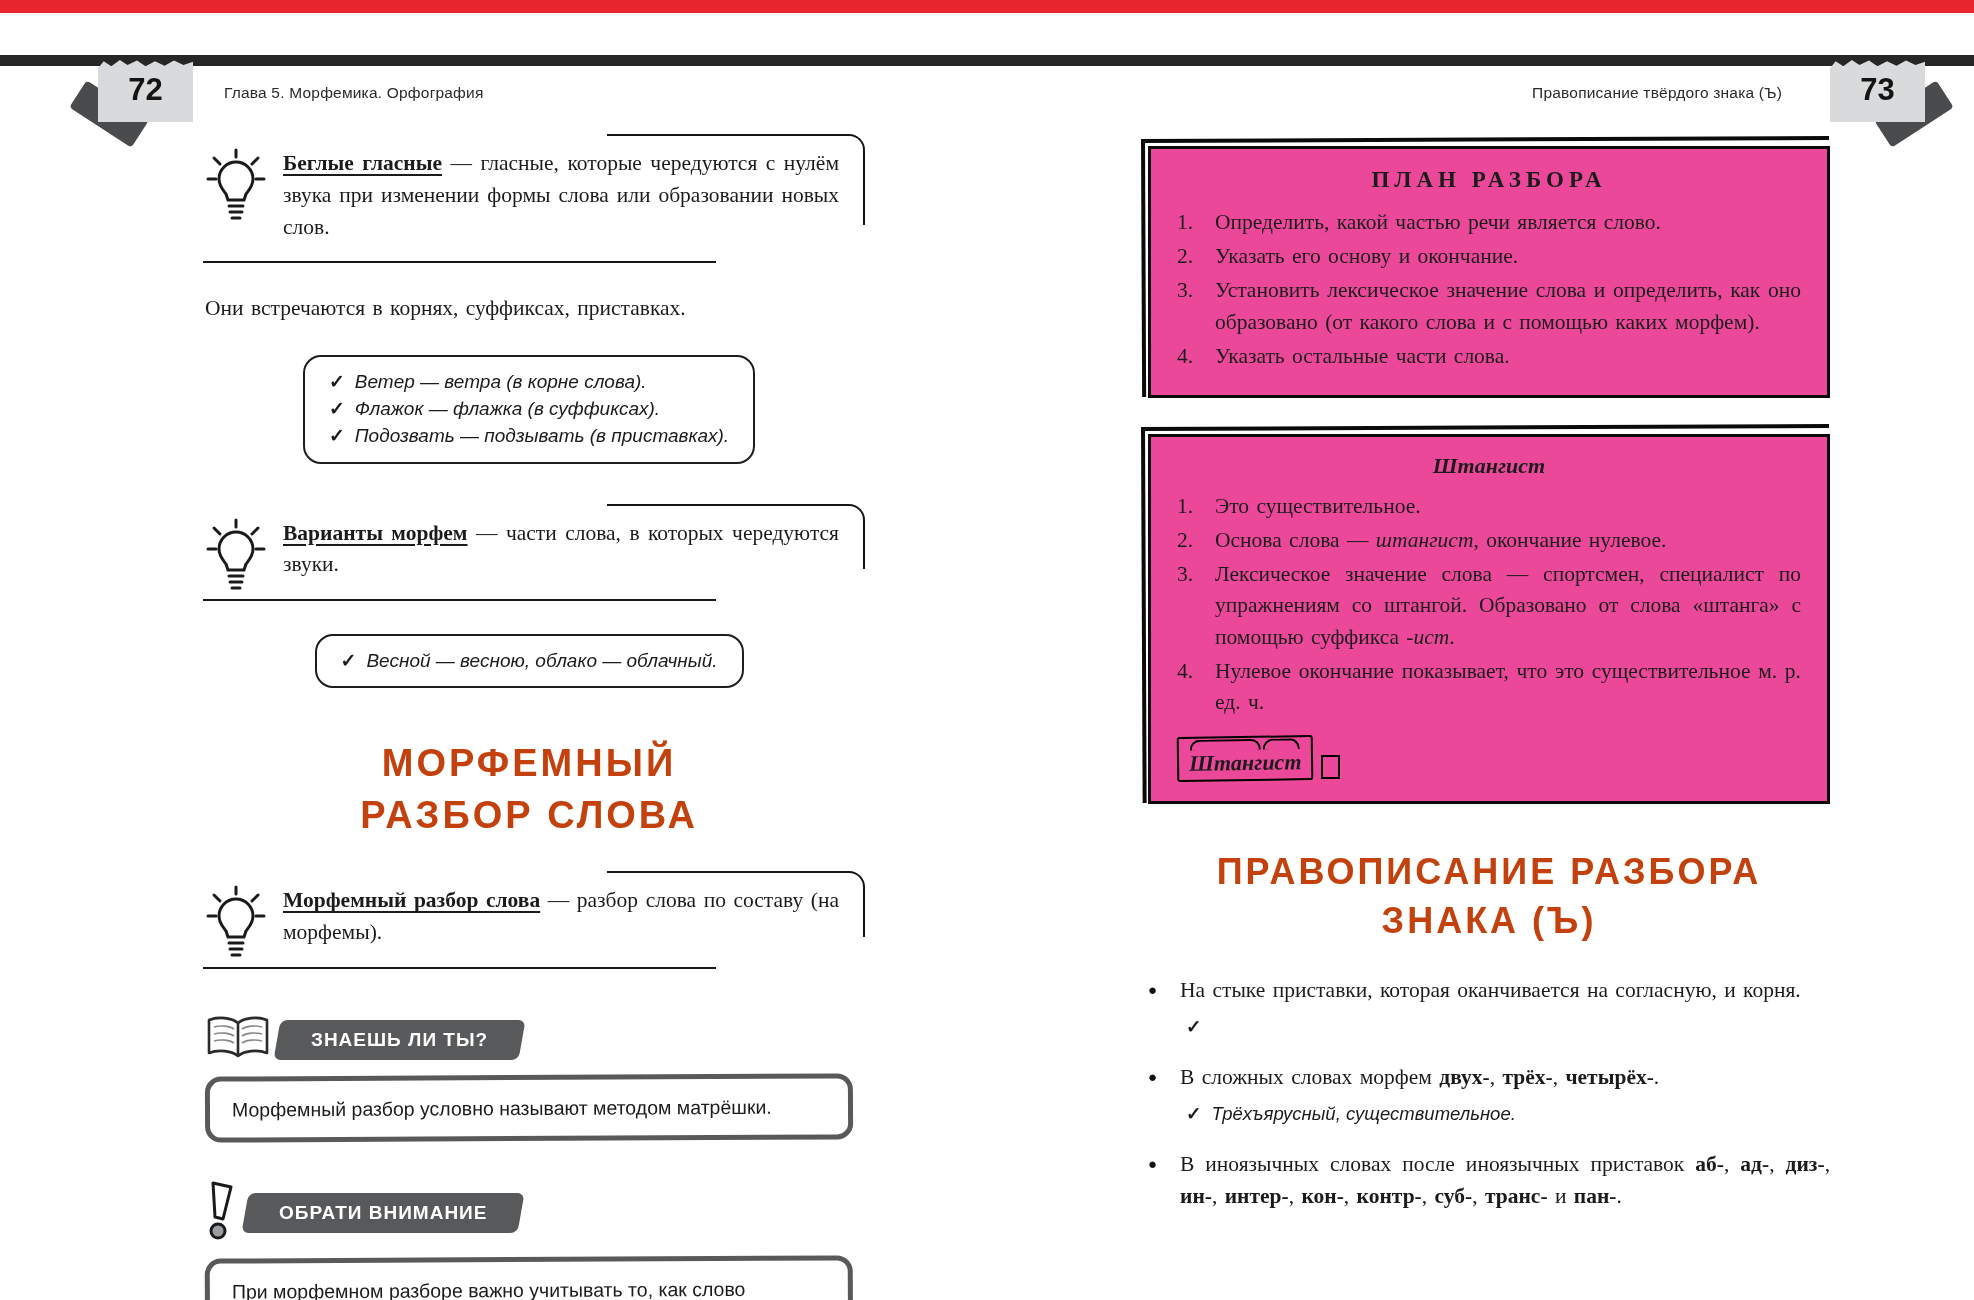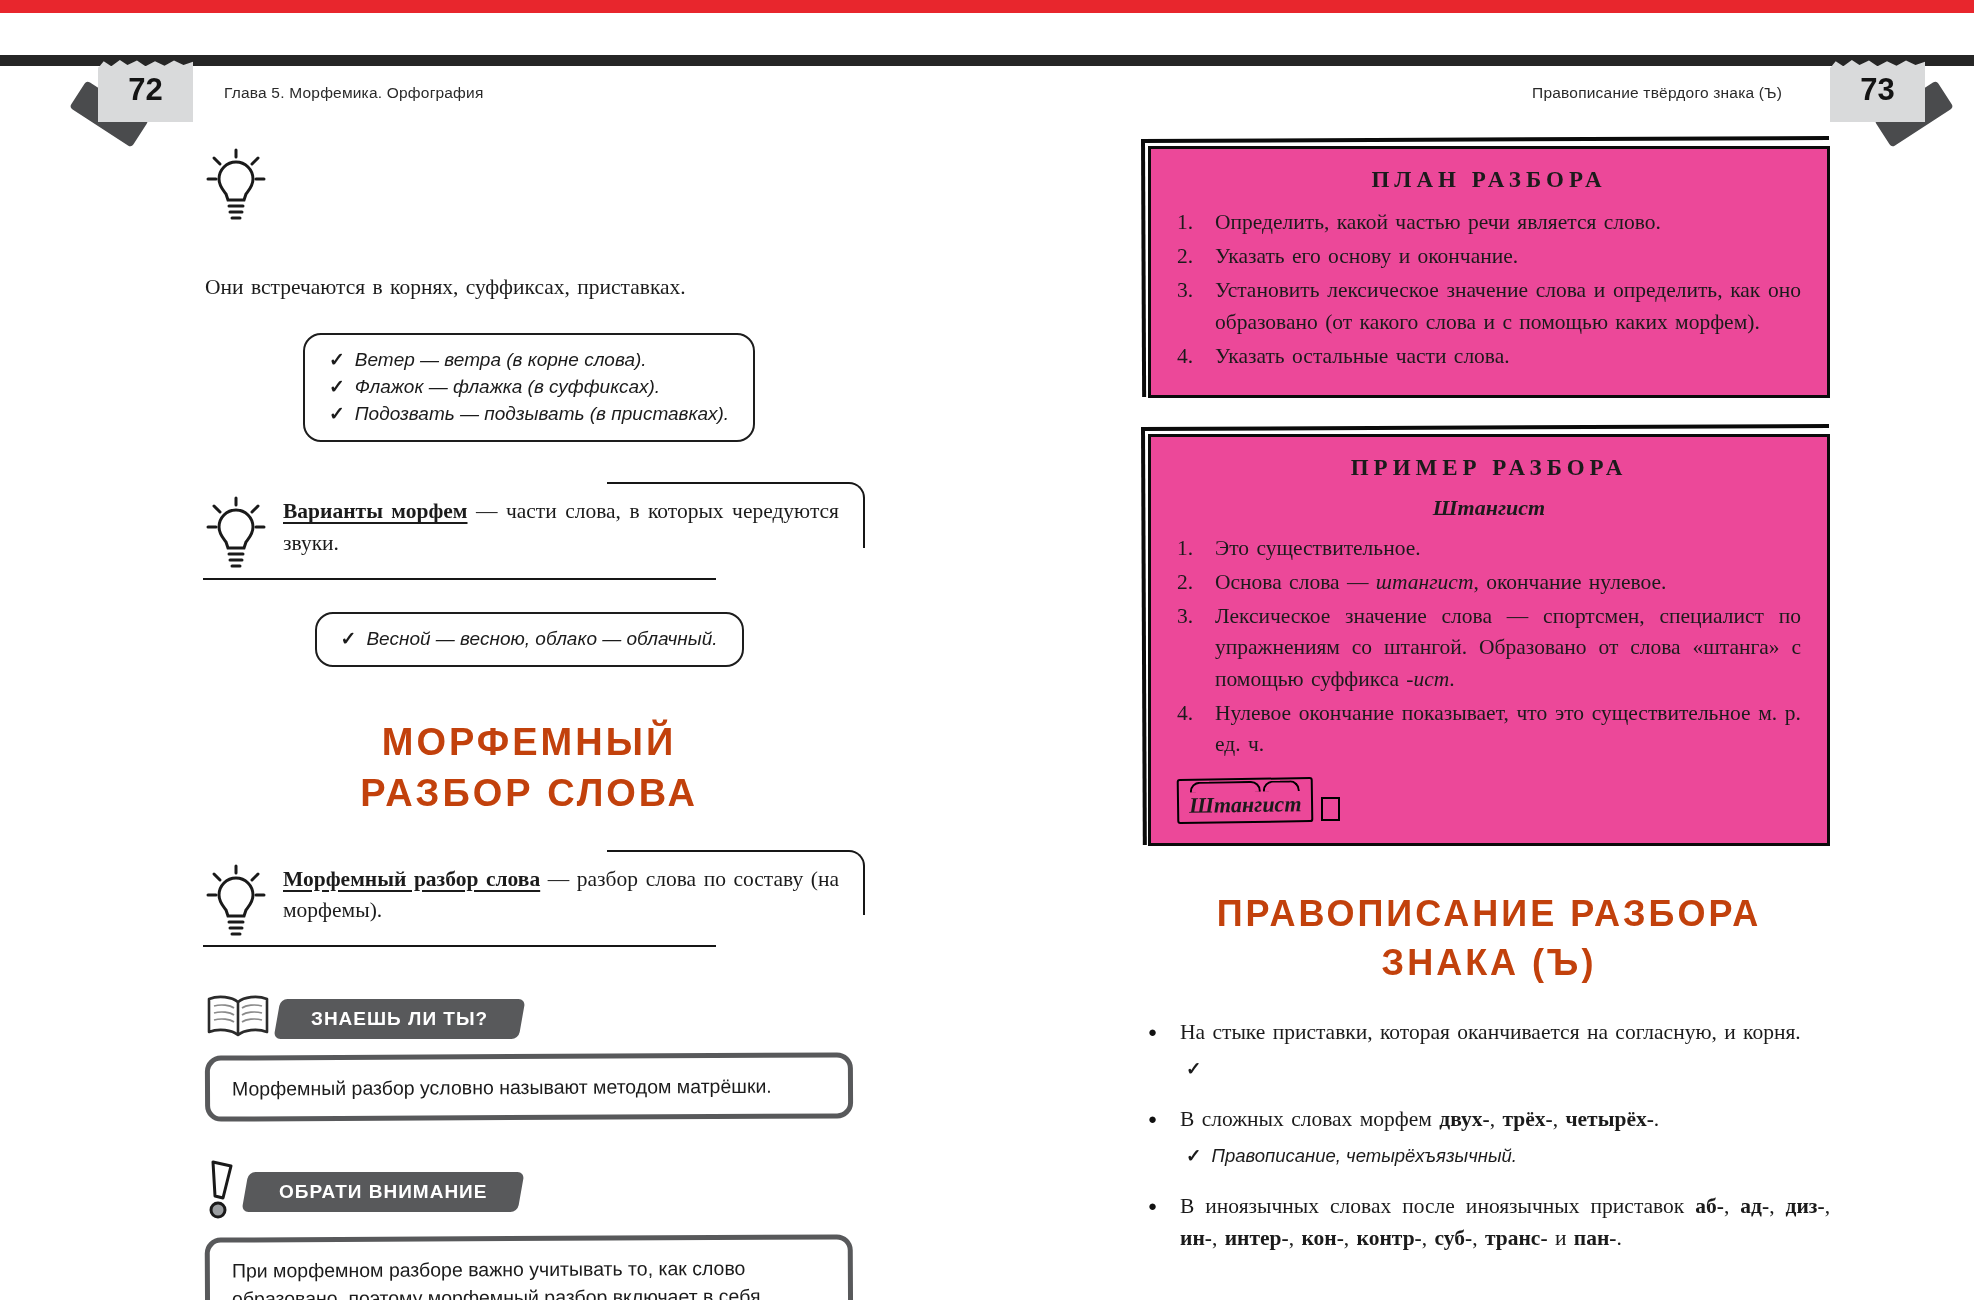--- a/index.html
+++ b/index.html
@@ -171,20 +171,23 @@
               <path d="M25 64 h12"></path>
               <path d="M27 70 h8"></path>
             <path d="M31 2 v7"></path>
               <path d="M9 10 l6 6"></path>
               <path d="M53 10 l-6 6"></path>
               <path d="M3 31 h8"></path>
               <path d="M51 31 h8"></path>
           </g>
         </svg>
       </div>
+      <div class="def-frame">
+        <p class="def-text"><b class="term">Беглые гласные</b><span> — гласные, которые чередуются с нулём звука при изменении формы слова или образовании новых слов.</span></p>
+      </div>
     </div>
 
     <p class="para">Они встречаются в корнях, суффиксах, приставках.</p>
 
     <div class="ex-box">
       <div class="ex-line">
         <span class="check">✓</span>
         <span class="ex-text">Ветер — ветра (в корне слова).</span>
       </div>
       <div class="ex-line">
@@ -299,21 +302,20 @@
         <li>
             <span class="itext">Установить лексическое значение слова и определить, как оно образовано (от какого слова и с помощью каких морфем).</span>
           </li>
         <li>
             <span class="itext">Указать остальные части слова.</span>
           </li>
       </ol>
     </div>
 
     <div class="frame-box">
-      <h3>ПРИМЕР РАЗБОРА</h3>
       <p class="ex-word">Штангист</p>
       <ol>
         <li>
             <span class="itext"><span>Это существительное.</span></span>
           </li>
         <li>
             <span class="itext"><span>Основа слова — </span><span style="font-style: italic;">штангист</span><span>, окончание нулевое.</span></span>
           </li>
         <li>
             <span class="itext"><span>Лексическое значение слова — спортсмен, специалист по упражнениям со штангой. Образовано от слова «штанга» с помощью суффикса </span><span style="font-style: italic;">-ист</span><span>.</span></span>
@@ -344,21 +346,21 @@
           </div>
         </div>
       </div>
 
       <div class="bullet-item">
         <span class="bullet">●</span>
         <div class="bullet-body">
           <p class="btext"><span>В сложных словах морфем </span><span style="font-weight: bold;">двух-</span><span>, </span><span style="font-weight: bold;">трёх-</span><span>, </span><span style="font-weight: bold;">четырёх-</span><span>.</span></p>
           <div class="ex-line sub">
             <span class="check">✓</span>
-            <span class="ex-text">Правописание, четырёхъязычный.</span>
+            <span class="ex-text">Трёхъярусный, существительное.</span>
           </div>
         </div>
       </div>
 
       <div class="bullet-item">
         <span class="bullet">●</span>
         <div class="bullet-body">
           <p class="btext"><span>В иноязычных словах после иноязычных приставок </span><span style="font-weight: bold;">аб-</span><span>, </span><span style="font-weight: bold;">ад-</span><span>, </span><span style="font-weight: bold;">диз-</span><span>, </span><span style="font-weight: bold;">ин-</span><span>, </span><span style="font-weight: bold;">интер-</span><span>, </span><span style="font-weight: bold;">кон-</span><span>, </span><span style="font-weight: bold;">контр-</span><span>, </span><span style="font-weight: bold;">суб-</span><span>, </span><span style="font-weight: bold;">транс-</span><span> и </span><span style="font-weight: bold;">пан-</span><span>.</span></p>
         </div>
       </div>

